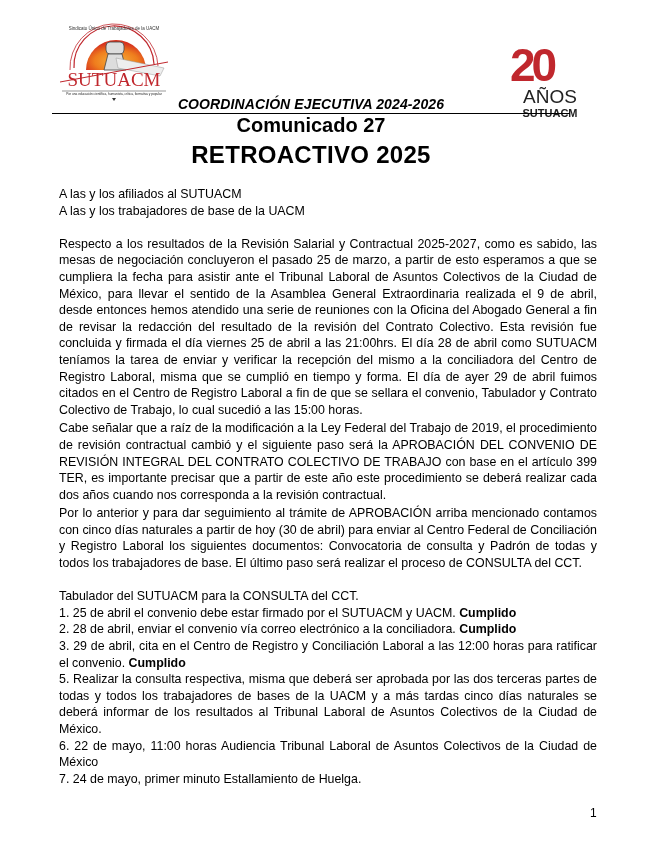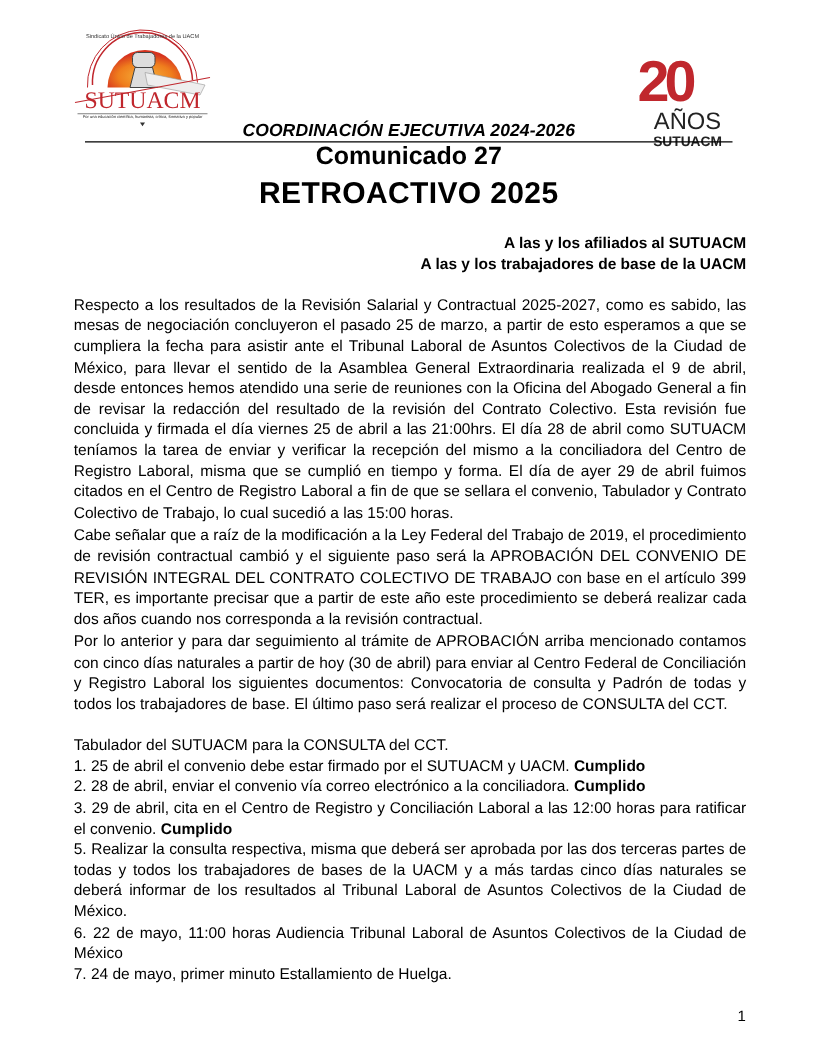--- a/index.html
+++ b/index.html
@@ -2,31 +2,31 @@
 <html><head>
 <meta charset="utf-8">
 <style>
   html, body { margin: 0; padding: 0; background: #ffffff; }
   body {
     width: 656px; height: 848px; position: relative; overflow: hidden;
     font-family: "Liberation Sans", sans-serif; color: #000;
   }
   .logo-left { position: absolute; left: 56px; top: 18px; width: 116px; height: 86px; }
   .logo-right { position: absolute; left: 510px; top: 39px; width: 80px; height: 84px; }
-  .header-block { position: absolute; left: 68px; top: 97px; width: 518px; text-align: center; }
+  .header-block { position: absolute; left: 52px; top: 97px; width: 518px; text-align: center; }
   .coord {
     font-weight: bold; font-style: italic; font-size: 14px; line-height: 15px;
     letter-spacing: 0.1px;
   }
   .rule { height: 0; border-top: 1.2px solid #000; margin-top: 1px; }
   .comunicado { font-weight: bold; font-size: 20px; line-height: 20px; margin-top: 1px; }
   .title { font-weight: bold; font-size: 24px; line-height: 32px; margin-top: 4px; letter-spacing: 0.3px; }
 
   .content { position: absolute; left: 59px; top: 186px; width: 538px; font-size: 12.4px; line-height: 16.6px; }
-  .salutation { font-weight: bold; text-align: right; }
+  .salutation { font-weight: normal; }
   .para { text-align: justify; margin-top: 2px; }
   .para.first { margin-top: 16.6px; }
   .list { margin-top: 16.6px; text-align: justify; }
   .list-item { }
   .status { font-weight: bold; }
   .page-num { position: absolute; left: 590px; top: 806px; font-size: 12px; }
 </style>
 </head>
 <body>
 

